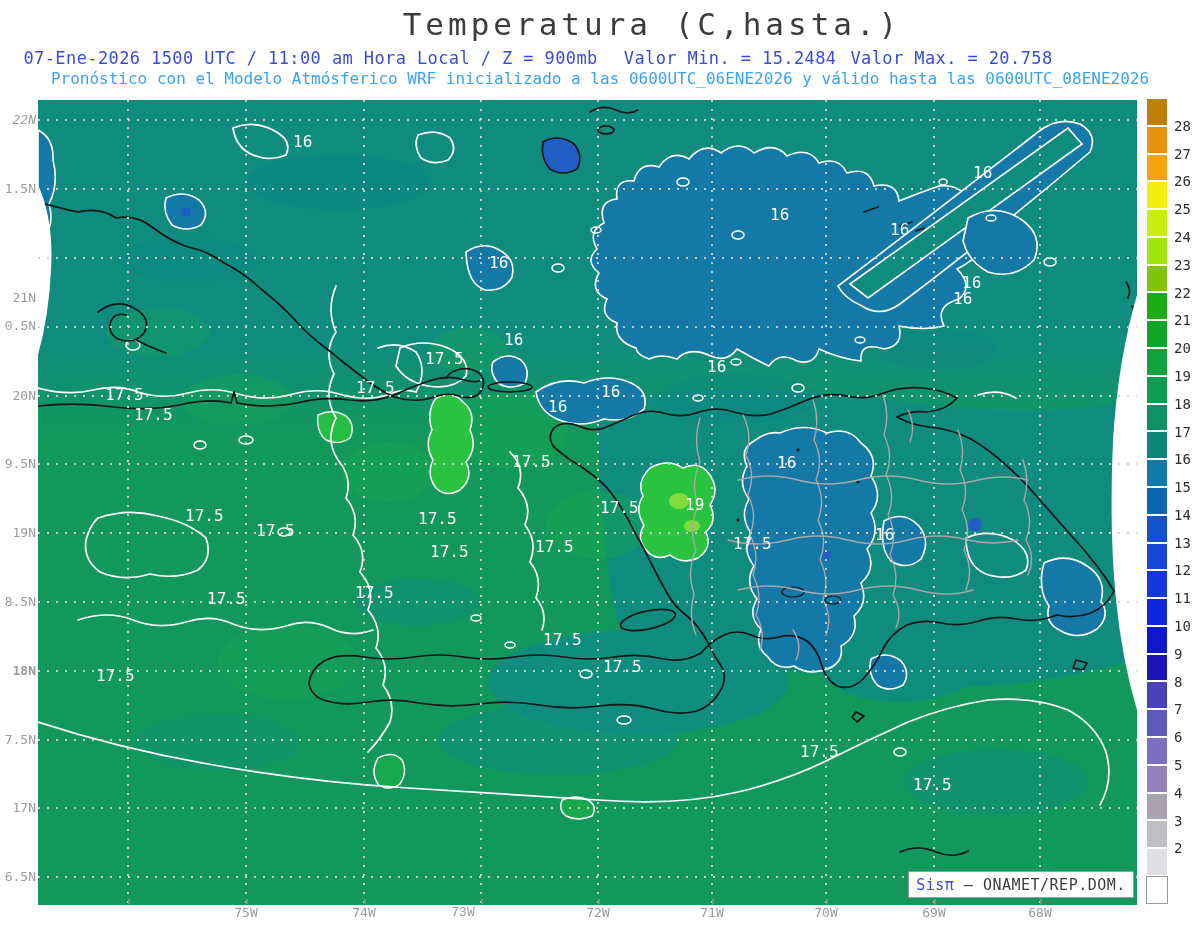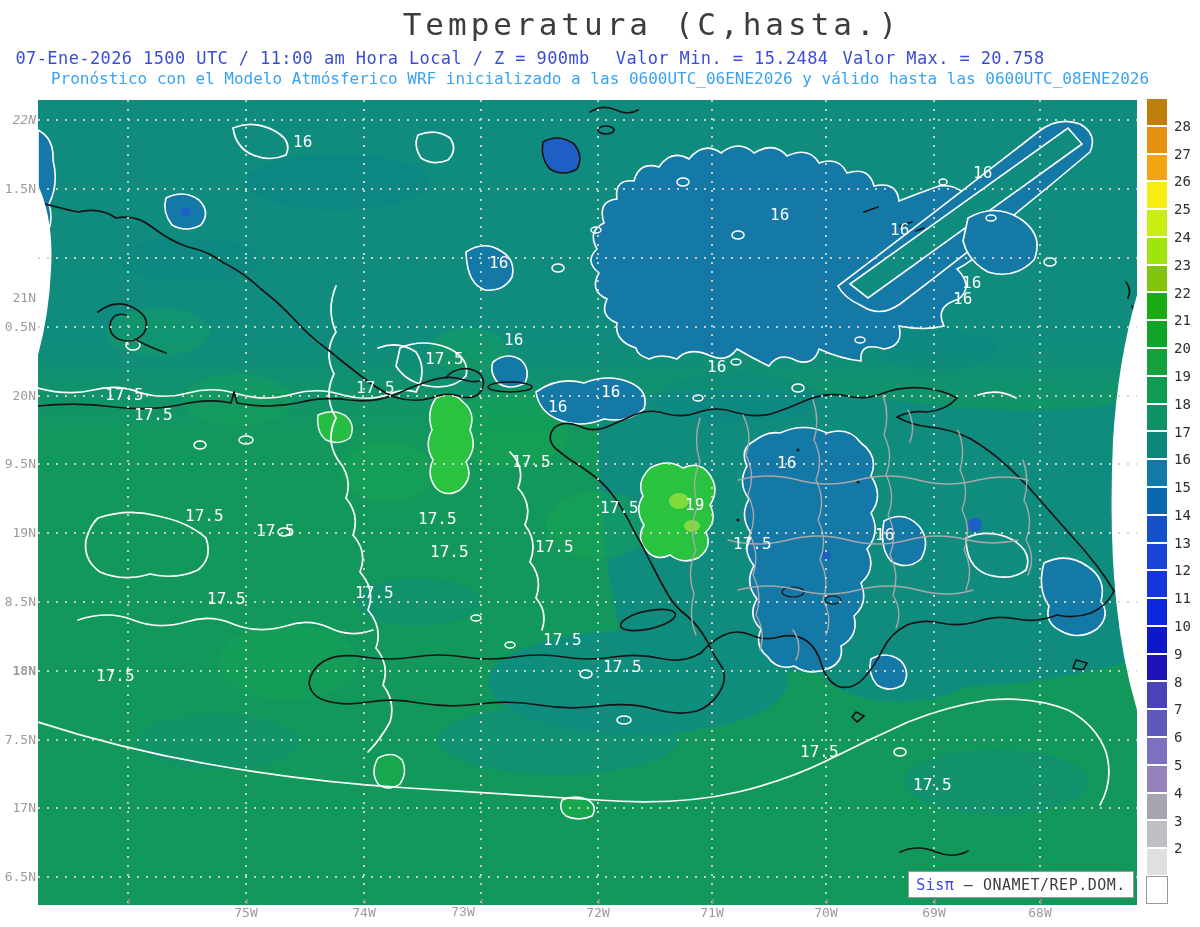--- a/index.html
+++ b/index.html
@@ -7,21 +7,21 @@
     --green-bright:#29c33f; --green-mid:#17a84e; --green-light:#8fe13c; --teal-dark:#0b7e8a;
     --grid:#cfd2c6; --coast:#151515; --border-gray:#a8a8a8; --axis-label:#9a9a9a;
     --title-c:#3c3c3c; --sub1:#3a4cd8; --sub2:#38a3f2; --badge-blue:#3b45ee;
     --badge-text:#3d3d3d; --cbar-text:#2e2e2e; --tick:#8a8a8a;
   }
   html,body{margin:0;padding:0;}
   body{width:1200px;height:927px;background:#fff;position:relative;overflow:hidden;
        font-family:"DejaVu Sans Mono","Liberation Mono",monospace;}
   .title{position:absolute;top:6px;left:0;width:1200px;padding-left:104px;box-sizing:border-box;
          text-align:center;font-size:31px;letter-spacing:4px;color:var(--title-c);white-space:nowrap;}
-  .sub1{position:absolute;top:48px;left:0;width:1060px;text-align:center;font-size:17px;
+  .sub1{position:absolute;top:48px;left:8px;width:1060px;text-align:center;font-size:17px;
         letter-spacing:.4px;color:var(--sub1);white-space:nowrap;}
   .sub1 .gap{display:inline-block;width:26px;}
   .sub1 .gap2{display:inline-block;width:14px;}
   .sub2{position:absolute;top:69px;left:0;width:1200px;text-align:center;font-size:16px;
         color:var(--sub2);white-space:nowrap;}
   #map-wrap{position:absolute;left:38px;top:100px;width:1099px;height:805px;}
   svg{display:block;}
   .soft-g{fill:var(--green-mid);}
   .soft-t{fill:var(--bg-teal);}
   .soft-td{fill:var(--teal-dark);}
@@ -263,21 +263,21 @@
         <text x="875" y="690" class="clabel">17.5</text>
         <text x="647" y="410" class="clabel">19</text>
       </g>
 </svg>
 </div>
 
 <div id="lat-axis">
     <div class="lat-label" style="top: 112px; font-style: italic;">22N</div>
     <div class="lat-label" style="top: 181px;">1.5N</div>
     <div class="lat-label" style="top: 250px; margin-top: 40px;">21N</div>
-    <div class="lat-label" style="top: 319px;">0.5N</div>
+    <div class="lat-label" style="top: 319px; font-family: Liberation Mono, monospace;">0.5N</div>
     <div class="lat-label" style="top: 388px;">20N</div>
     <div class="lat-label" style="top: 456px;">9.5N</div>
     <div class="lat-label" style="top: 525px;">19N</div>
     <div class="lat-label" style="top: 594px;">8.5N</div>
     <div class="lat-label" style="top: 663px; font-weight: bold;">18N</div>
     <div class="lat-label" style="top: 732px;">7.5N</div>
     <div class="lat-label" style="top: 800px;">17N</div>
     <div class="lat-label" style="top: 869px;">6.5N</div>
   </div>
 <div id="lon-axis">

